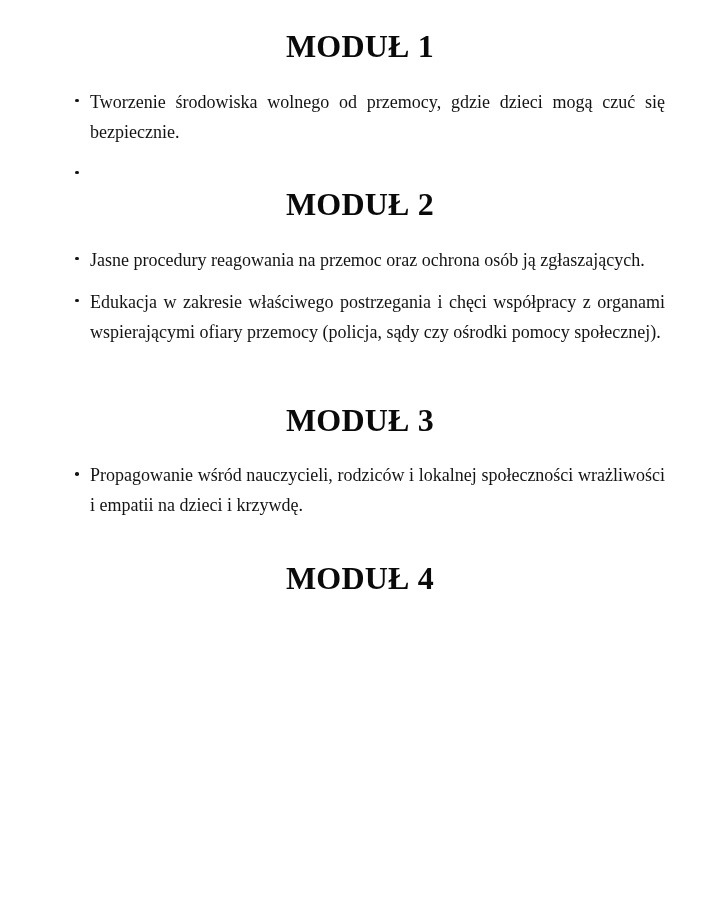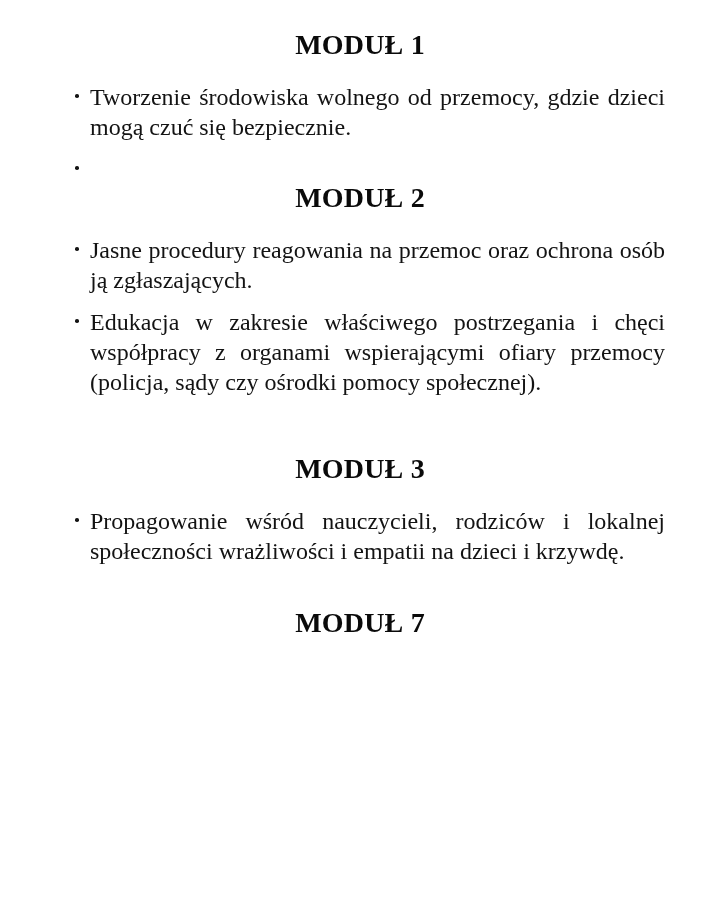--- a/index.html
+++ b/index.html
@@ -26,38 +26,38 @@
     background: #ffffff;
   }
 
   .module {
     width: 100%;
   }
 
   .module-heading {
     text-align: center;
     font-weight: bold;
-    font-size: 28px;
+    font-size: 32px;
     line-height: 1.18;
     letter-spacing: 0.2px;
     color: #0a0a0a;
     margin: 0;
   }
 
   .bullet-list {
     list-style: none;
     margin: 0;
     padding: 0;
   }
 
   .bullet-item {
     position: relative;
     margin: 0;
     padding-left: 27px;
-    font-size: 24px;
+    font-size: 18px;
     line-height: 30px;
     text-align: justify;
     text-justify: inter-word;
     color: #131313;
     hyphens: none;
   }
 
   .bullet-item .dot {
     position: absolute;
     left: 12px;
@@ -119,16 +119,16 @@
     <h2 class="module-heading">MODUŁ 3</h2>
     <ul class="bullet-list text-column">
       <li class="bullet-item">
         <span class="dot"></span>
         <span>Propagowanie wśród nauczycieli, rodziców i lokalnej społeczności wrażliwości i empatii na dzieci i krzywdę.</span>
       </li>
     </ul>
   </section>
 
   <section class="module" id="module-4">
-    <h2 class="module-heading">MODUŁ 7</h2>
+    <h2 class="module-heading">MODUŁ 4</h2>
   </section>
 
 </div>
 
 </body></html>

